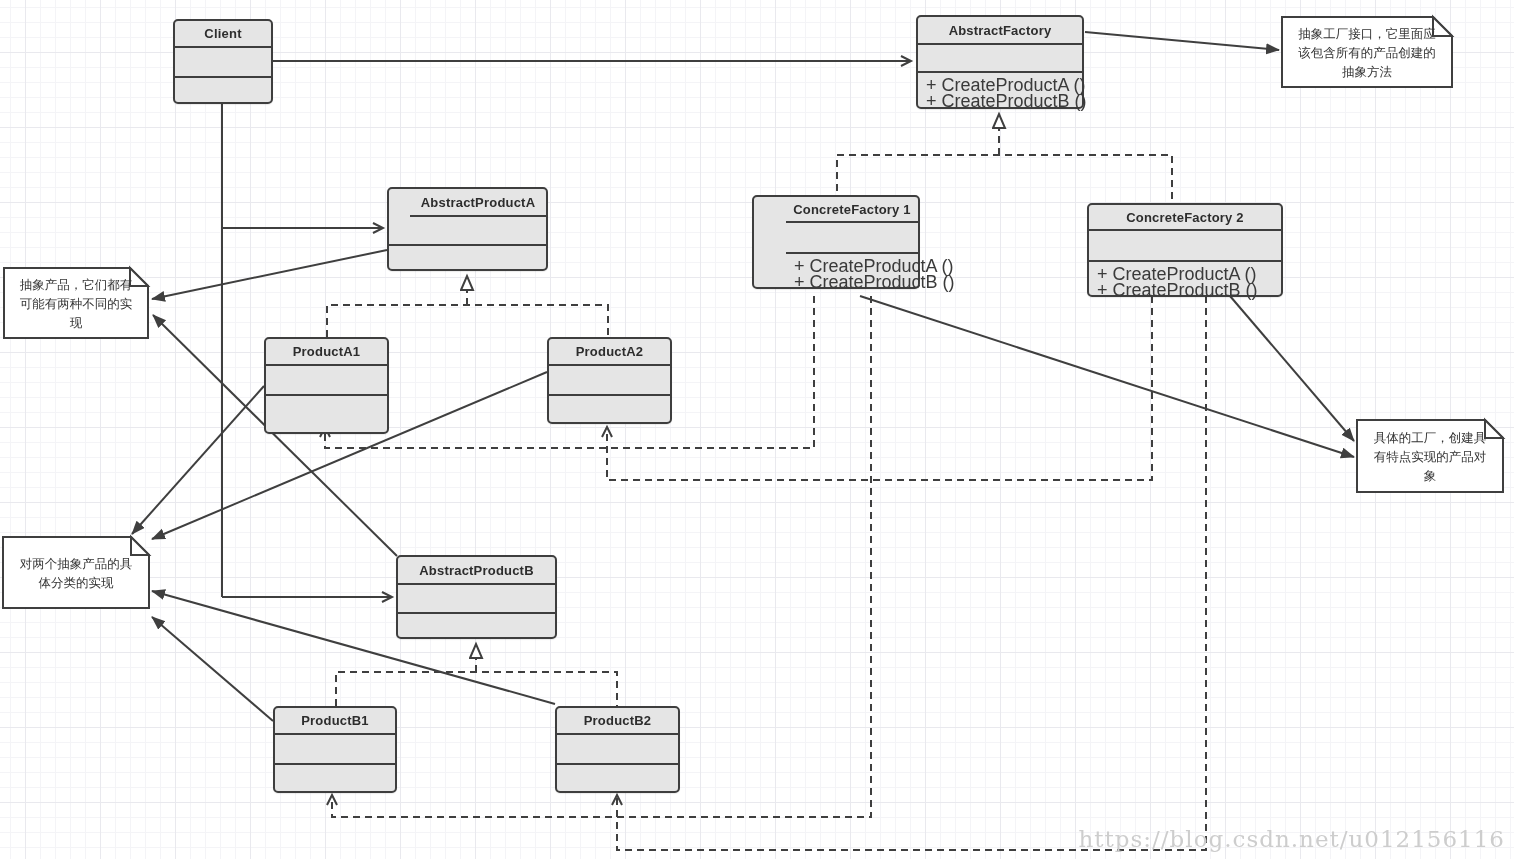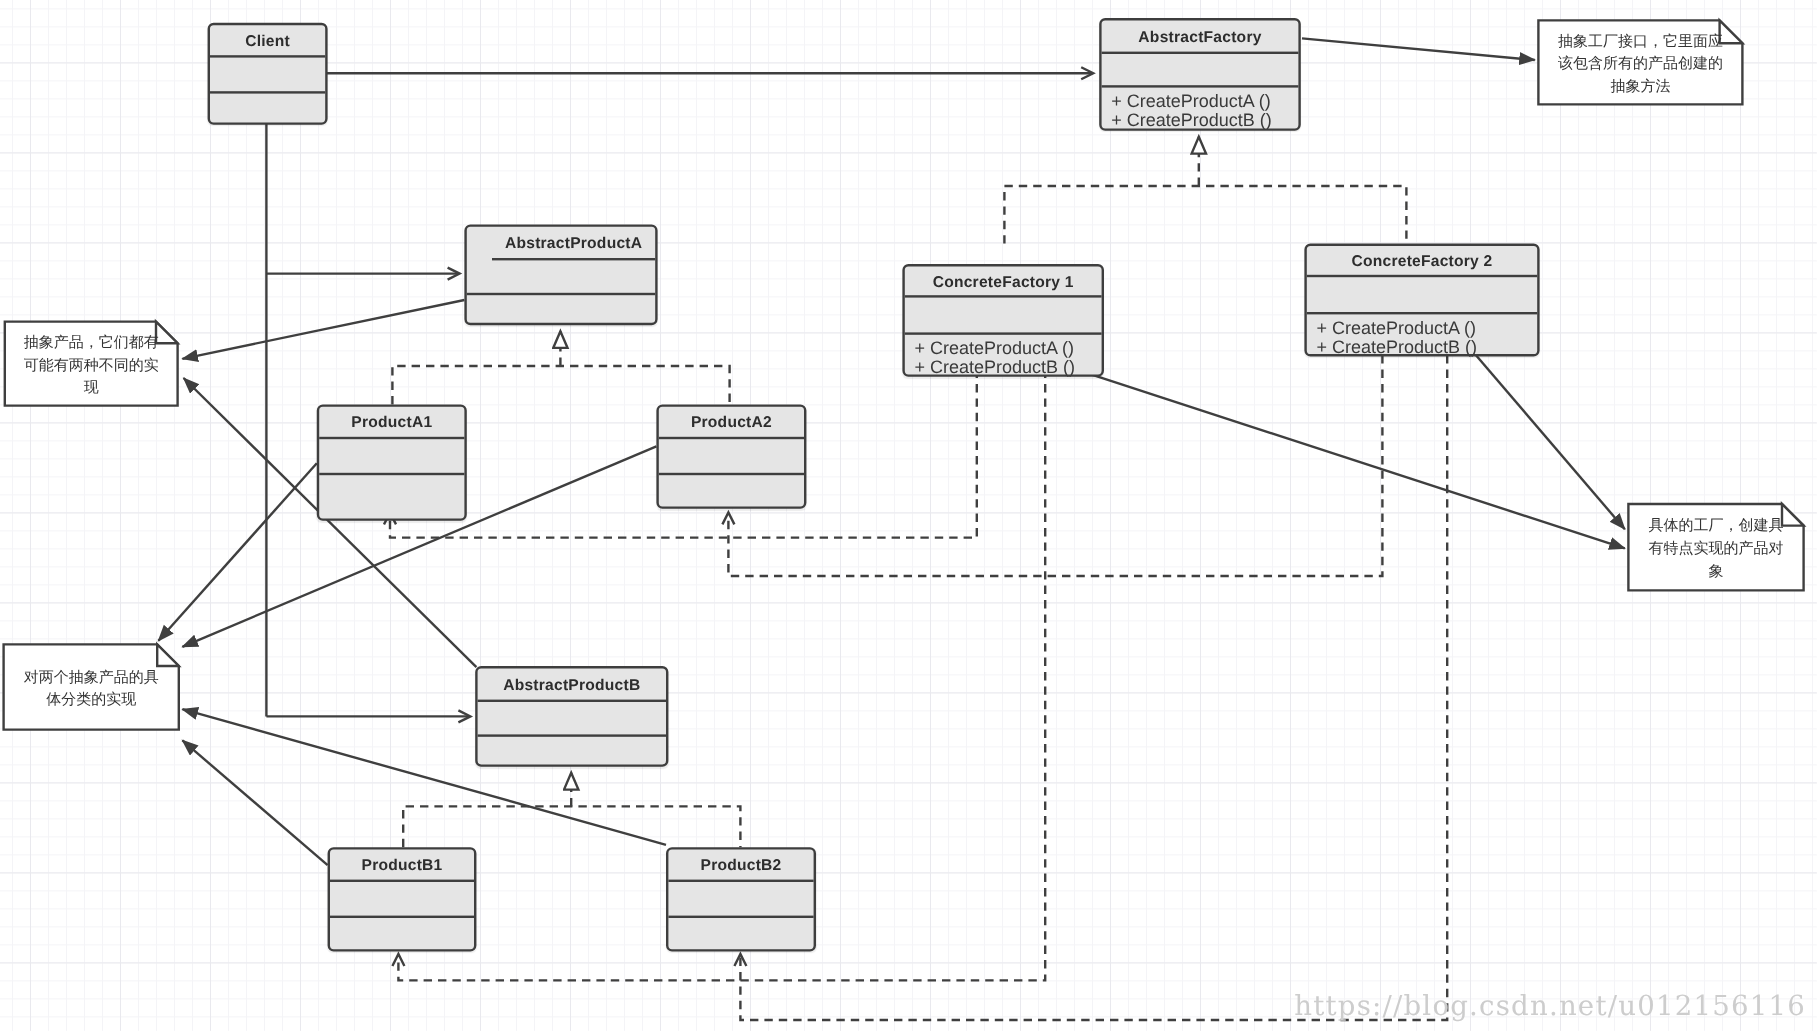--- a/index.html
+++ b/index.html
@@ -22,21 +22,21 @@
     box-shadow:0 1px 1px rgba(0,0,0,0.08);
   }
   .uml .t{
     font-weight:bold;font-size:13px;color:#2d2d2d;letter-spacing:0.2px;
     border-bottom:2px solid #3e3e3e;display:flex;align-items:center;justify-content:center;
     flex:none;
   }
   .uml .c{border-bottom:2px solid #3e3e3e;flex:none;}
   .uml .c.last{border-bottom:none;flex:1;}
   .uml .methods{
-    border-bottom:none;flex:1;font-size:15px;color:#3a3a3a;
+    border-bottom:none;flex:1;font-size:18px;color:#3a3a3a;
     padding:4px 0 0 8px;line-height:16px;white-space:nowrap;border-radius:14px;
   }
   .notetext{
     position:absolute;display:flex;align-items:center;justify-content:center;
     text-align:center;font-size:12.5px;line-height:19px;color:#333;
     box-sizing:border-box;padding:2px 12px 0 12px;z-index:3;
   }
   .watermark{
     position:absolute;right:9px;bottom:7px;
     font-family:"DejaVu Serif","Liberation Serif",serif;
@@ -120,21 +120,21 @@
 
 <div class="uml" style="left:916px;top:15px;width:168px;height:94px;">
   <div class="t" style="height:26px;">AbstractFactory</div>
   <div class="c" style="height:26px;"></div>
   <div class="c last methods">
     <div>+ CreateProductA ()</div>
     <div>+ CreateProductB ()</div>
   </div>
 </div>
 
-<div class="uml" style="left:752px;top:220px;width:168px;height:94px;">
+<div class="uml" style="left:752px;top:195px;width:168px;height:94px;padding-left:32px;">
   <div class="t" style="height:24px;">ConcreteFactory 1</div>
   <div class="c" style="height:29px;"></div>
   <div class="c last methods">
     <div>+ CreateProductA ()</div>
     <div>+ CreateProductB ()</div>
   </div>
 </div>
 
 <div class="uml" style="left:1087px;top:203px;width:196px;height:94px;">
   <div class="t" style="height:24px;">ConcreteFactory 2</div>

